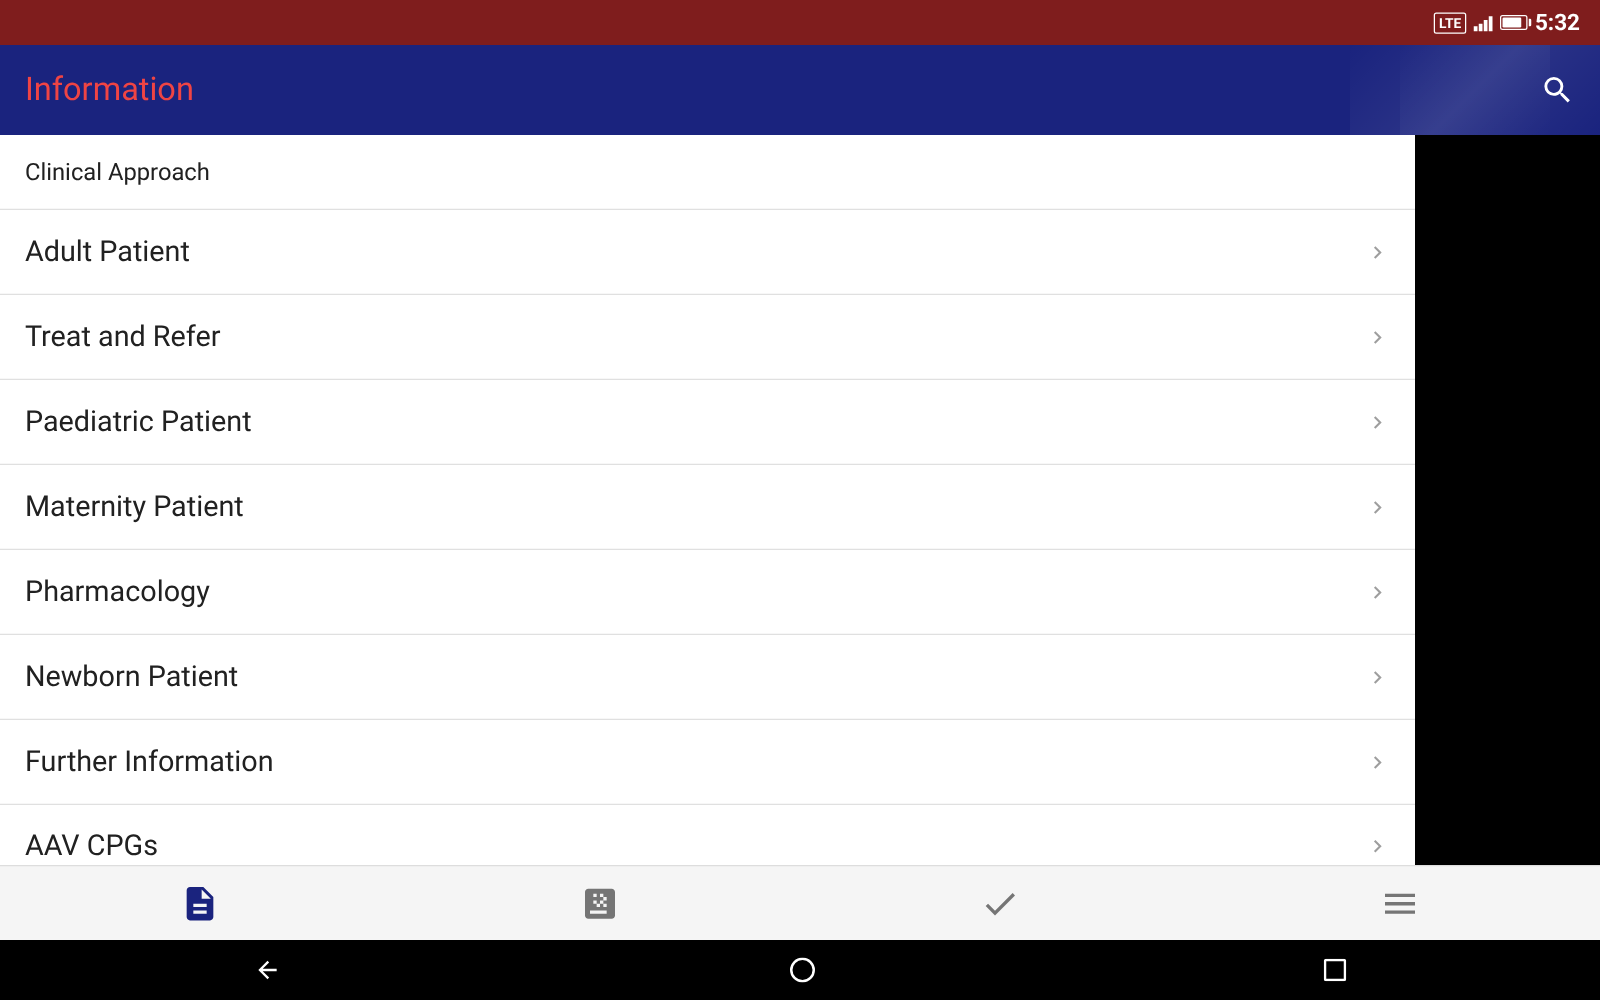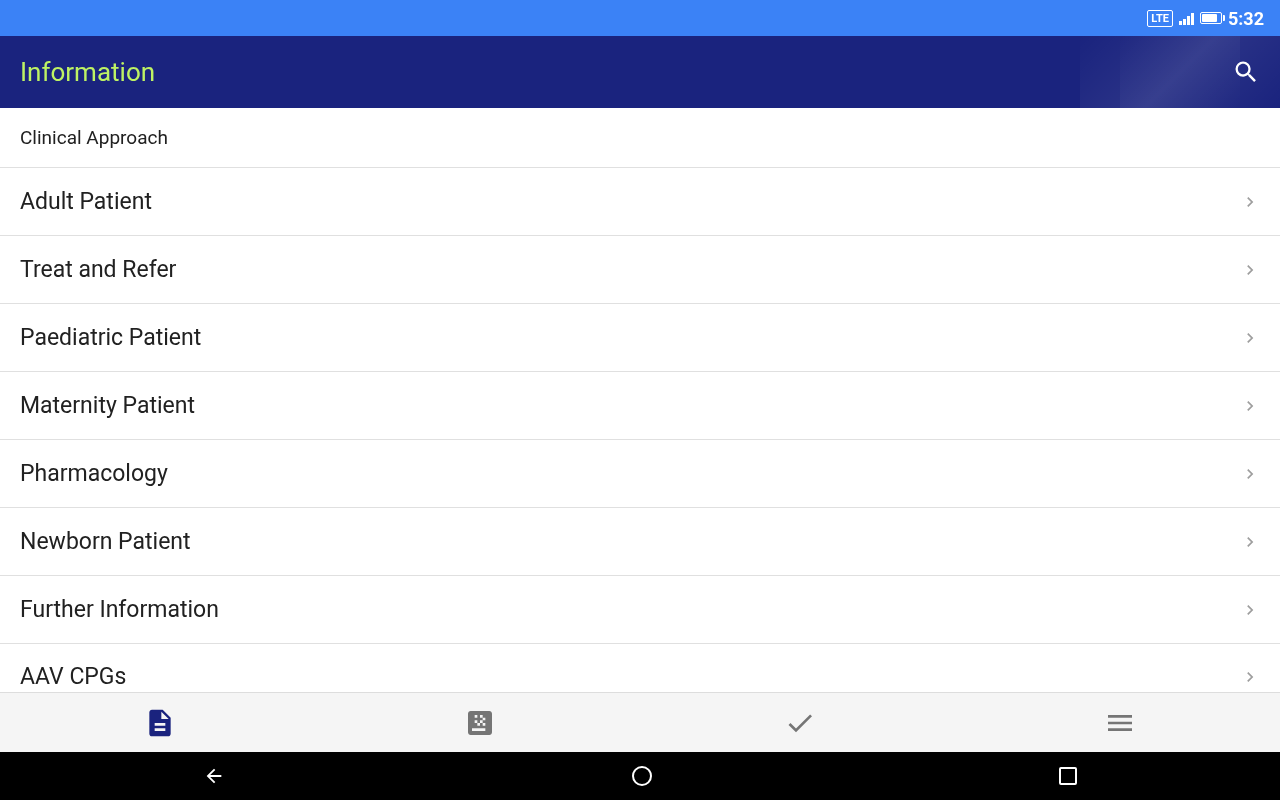--- a/index.html
+++ b/index.html
@@ -2,21 +2,21 @@
 <html><head>
   <meta charset="utf-8">
   <style>
     * { margin: 0; padding: 0; box-sizing: border-box; }
     body { width: 1280px; height: 800px; overflow: hidden; font-family: 'Roboto', Arial, sans-serif; background: #000; }
 
     
     .status-bar {
       width: 1280px;
       height: 36px;
-      background: #3b82f6;
+      background: #7f1d1d;
       display: flex;
       align-items: center;
       justify-content: flex-end;
       padding: 0 16px;
       gap: 8px;
     }
     .status-bar-icons {
       display: flex;
       align-items: center;
       gap: 6px;
@@ -92,21 +92,21 @@
     .app-header::after {
       content: '';
       position: absolute;
       right: 40px;
       top: 0;
       width: 120px;
       height: 72px;
       background: linear-gradient(135deg, transparent 0%, rgba(255,255,255,0.05) 50%, transparent 100%);
     }
     .header-title {
-      color: #bef264;
+      color: #ef4444;
       font-size: 26px;
       font-weight: 400;
       z-index: 1;
     }
     .header-search-btn {
       color: #fff;
       background: none;
       border: none;
       cursor: pointer;
       z-index: 1;
@@ -114,21 +114,21 @@
       align-items: center;
       justify-content: center;
     }
     .search-icon-svg {
       width: 28px;
       height: 28px;
     }
 
     
     .content {
-      width: 1280px;
+      width: 1132px;
       height: calc(800px - 36px - 72px - 60px - 48px);
       background: #fff;
       overflow-y: auto;
     }
 
     
     .list-item {
       display: flex;
       align-items: center;
       justify-content: space-between;

